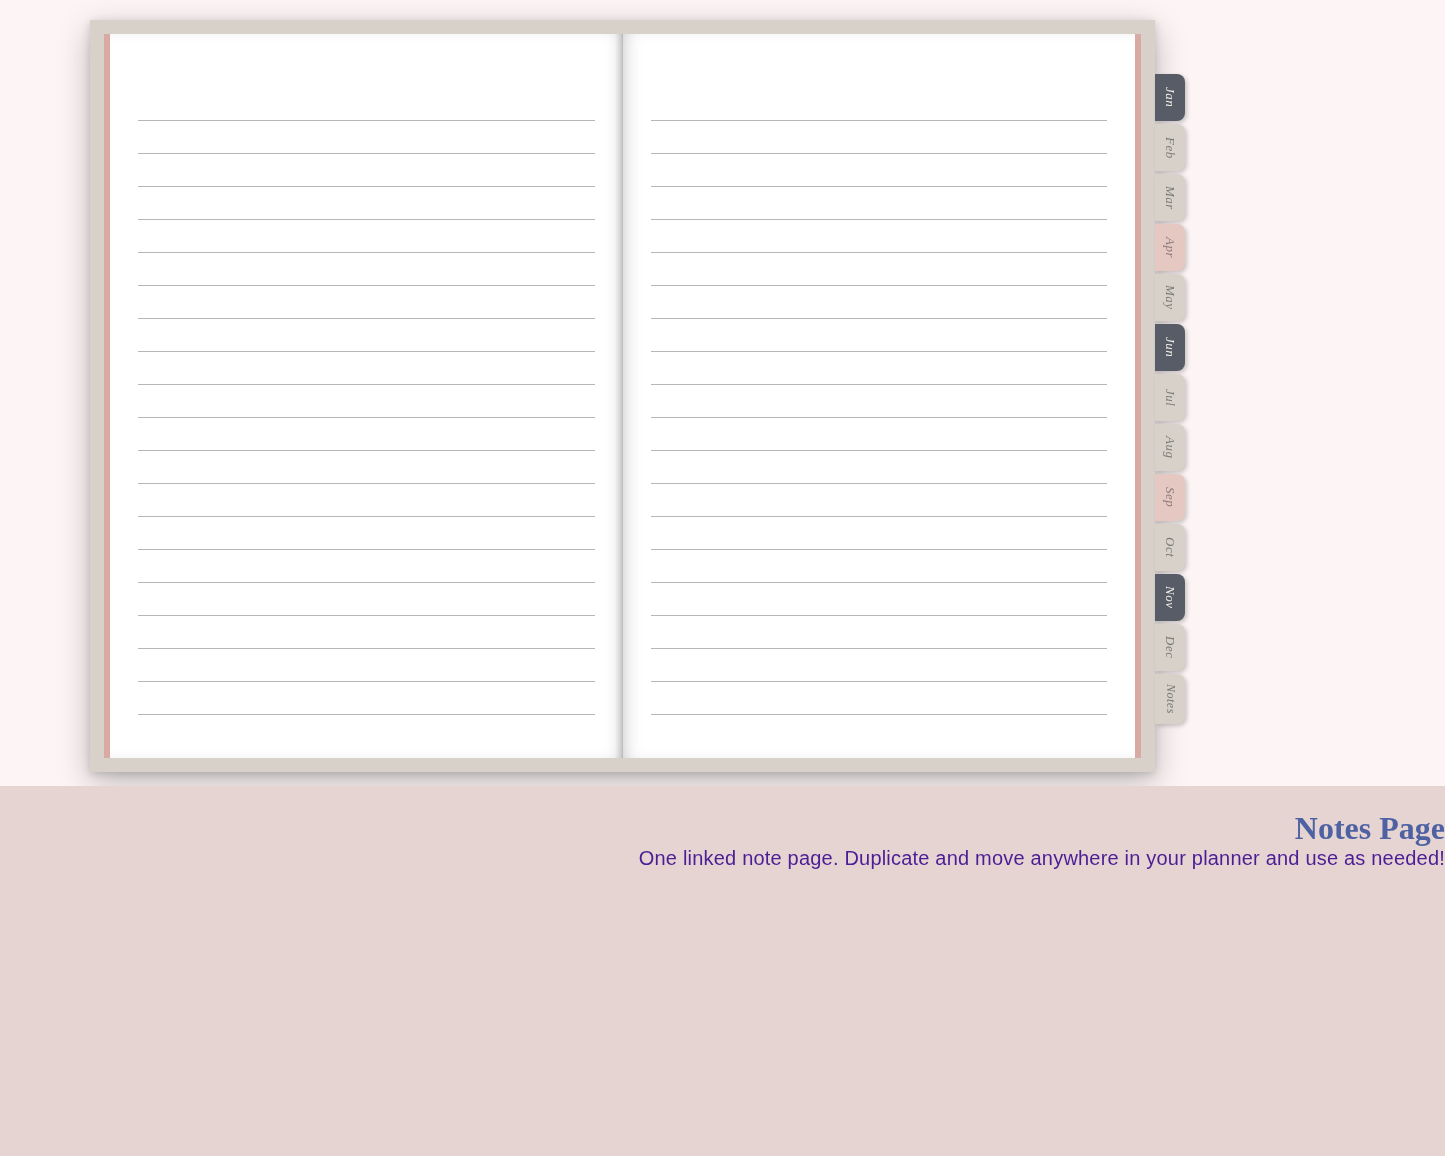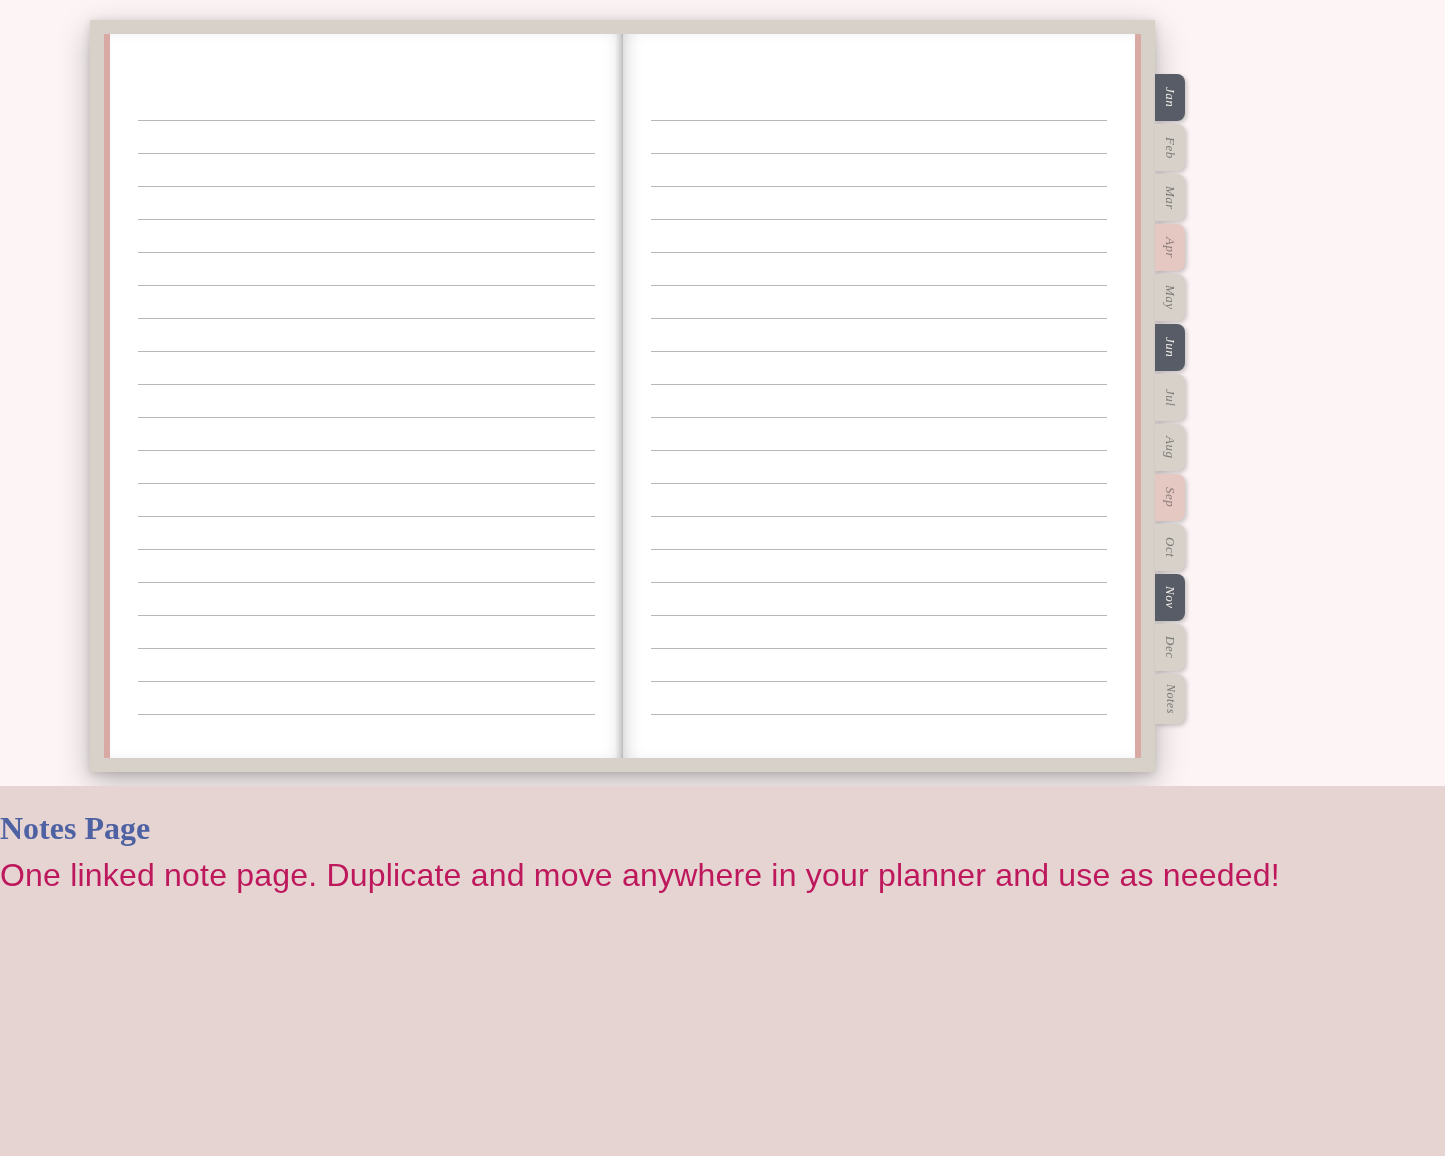--- a/index.html
+++ b/index.html
@@ -124,35 +124,34 @@
   
   .caption {
     position: absolute;
     left: 0;
     right: 0;
     top: 786px;
     bottom: 0;
     background: #e6d4d2;
     display: flex;
     flex-direction: column;
-    align-items: flex-start;
+    align-items: flex-end;
     padding-top: 24px;
-    gap: 10px;
   }
   .caption h2 {
     font-family: Georgia, "Times New Roman", serif;
     font-weight: 700;
     color: #4e62a3;
     font-size: 32px;
   }
   .caption p {
     font-family: -apple-system, "Segoe UI", Arial, sans-serif;
     font-weight: 300;
-    color: #be185d;
-    font-size: 32px;
+    color: #4c1d95;
+    font-size: 20px;
     letter-spacing: 0.2px;
   }
 </style>
 </head>
 <body>
 
 <div class="planner-wrap">
   <div class="planner-inner">
     <div class="pages">
       <div class="page left">

